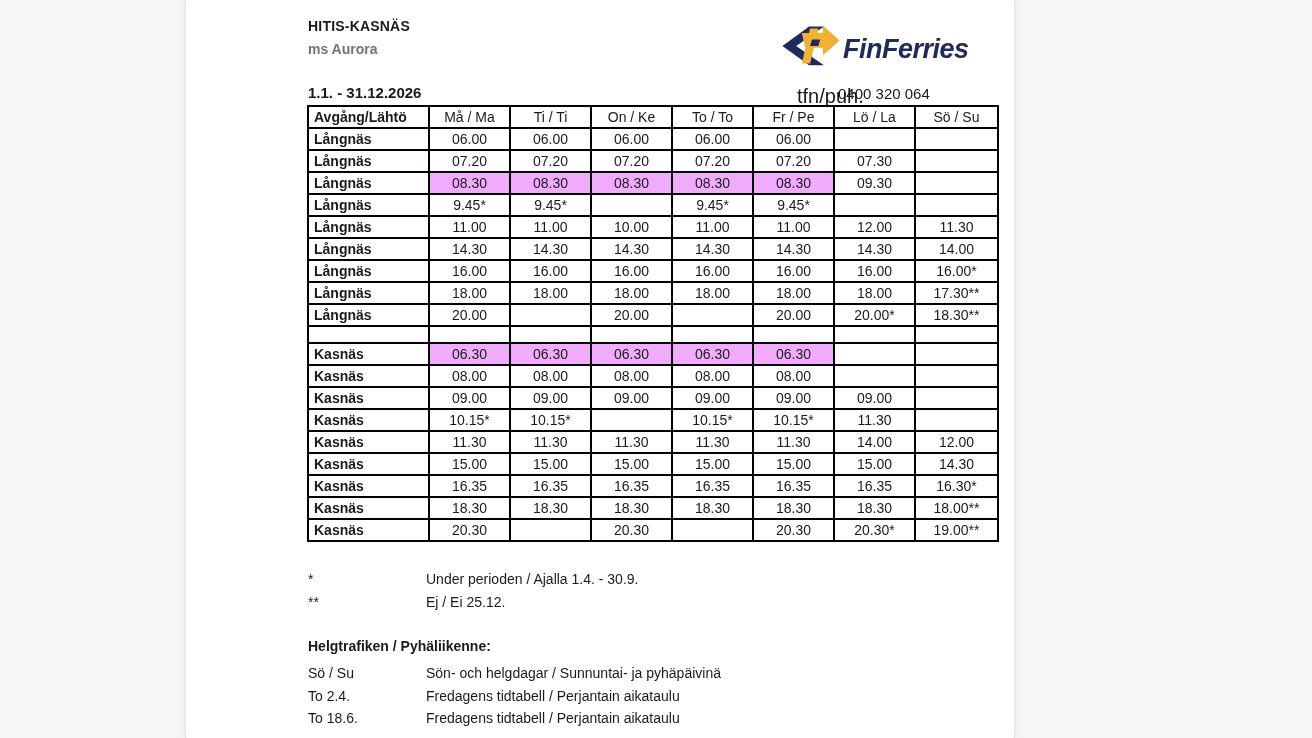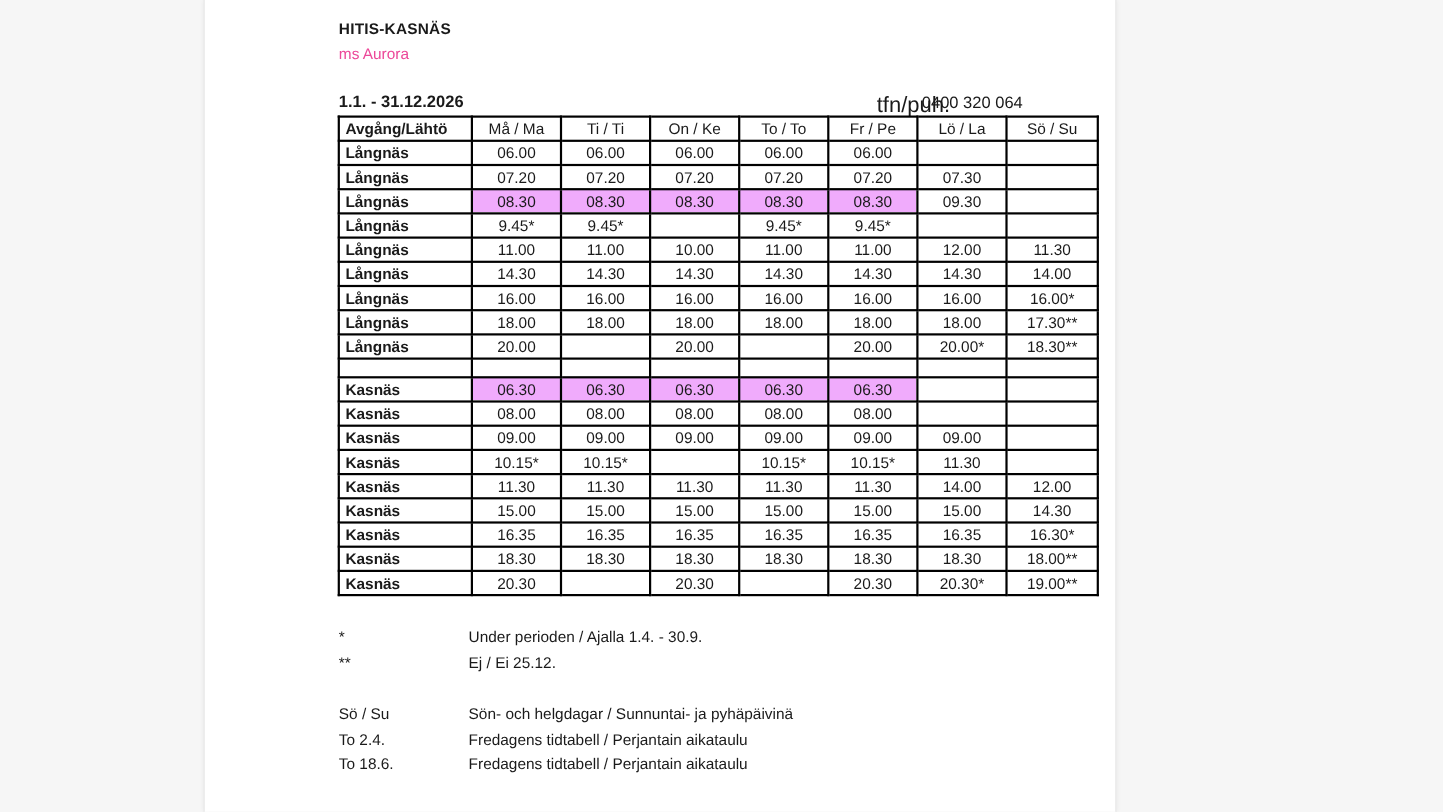--- a/index.html
+++ b/index.html
@@ -18,21 +18,21 @@
     border-left: 1px solid #e2e2e2;
     border-right: 1px solid #e2e2e2;
     box-shadow: 0 0 5px rgba(0,0,0,0.08);
   }
   .route-title {
     position: absolute; left: 122px; top: 18px;
     font-size: 14px; font-weight: bold; letter-spacing: 0.2px;
   }
   .vessel-name {
     position: absolute; left: 122px; top: 41px;
-    font-size: 14px; font-weight: normal; color: #ec4899;
+    font-size: 14px; font-weight: bold; color: #737373;
   }
   .logo {
     position: absolute; left: 595px; top: 20px;
     width: 190px; height: 50px;
     display: flex; align-items: center;
   }
   .logo-mark { width: 60px; height: 48px; flex: 0 0 auto; }
   .logo-text {
     font-size: 27px; font-weight: bold; font-style: italic;
     color: #1f2a63; letter-spacing: -0.5px; margin-left: 2px;
@@ -81,20 +81,33 @@
   .holiday-label { width: 118px; flex: 0 0 auto; }
 </style>
 </head>
 <body>
 
 <div class="page">
 
   <div class="route-title">HITIS-KASNÄS</div>
   <div class="vessel-name">ms Aurora</div>
 
+  <div class="logo">
+    <svg class="logo-mark" viewBox="0 0 64 52" xmlns="http://www.w3.org/2000/svg">
+
+      <polygon points="30,6 46,6 16,27 46,48 30,48 1,27" fill="#1f2a63"></polygon>
+
+      <polygon points="22,13 45,13 45,5 63,21 45,37 45,29 26,29" fill="#f2b12e"></polygon>
+
+      <polygon points="31,8 40,8 31,46 22,46" fill="#f2b12e"></polygon>
+
+      <polygon points="33,20 42,20 40,27 31,27" fill="#1f2a63"></polygon>
+    </svg>
+    <div class="logo-text">FinFerries</div>
+  </div>
 
   <div class="period">1.1. - 31.12.2026</div>
   <div class="phone-label">tfn/puh.</div>
   <div class="phone-number">0400 320 064</div>
 
   <table class="timetable">
     <colgroup>
       <col style="width:121px">
       <col style="width:81px">
         <col style="width:81px">
@@ -315,20 +328,21 @@
         <div class="footnote-symbol">*</div>
         <div class="footnote-text">Under perioden / Ajalla 1.4. - 30.9.</div>
       </div>
       <div class="footnote-row">
         <div class="footnote-symbol">**</div>
         <div class="footnote-text">Ej / Ei 25.12.</div>
       </div>
     </div>
 
   <div class="holiday">
+    <div class="holiday-heading">Helgtrafiken / Pyhäliikenne:</div>
     <div id="holiday-rows">
         <div class="holiday-row">
           <div class="holiday-label">Sö / Su</div>
           <div class="holiday-text">Sön- och helgdagar / Sunnuntai- ja pyhäpäivinä</div>
         </div>
         <div class="holiday-row">
           <div class="holiday-label">To 2.4.</div>
           <div class="holiday-text">Fredagens tidtabell / Perjantain aikataulu</div>
         </div>
         <div class="holiday-row">

